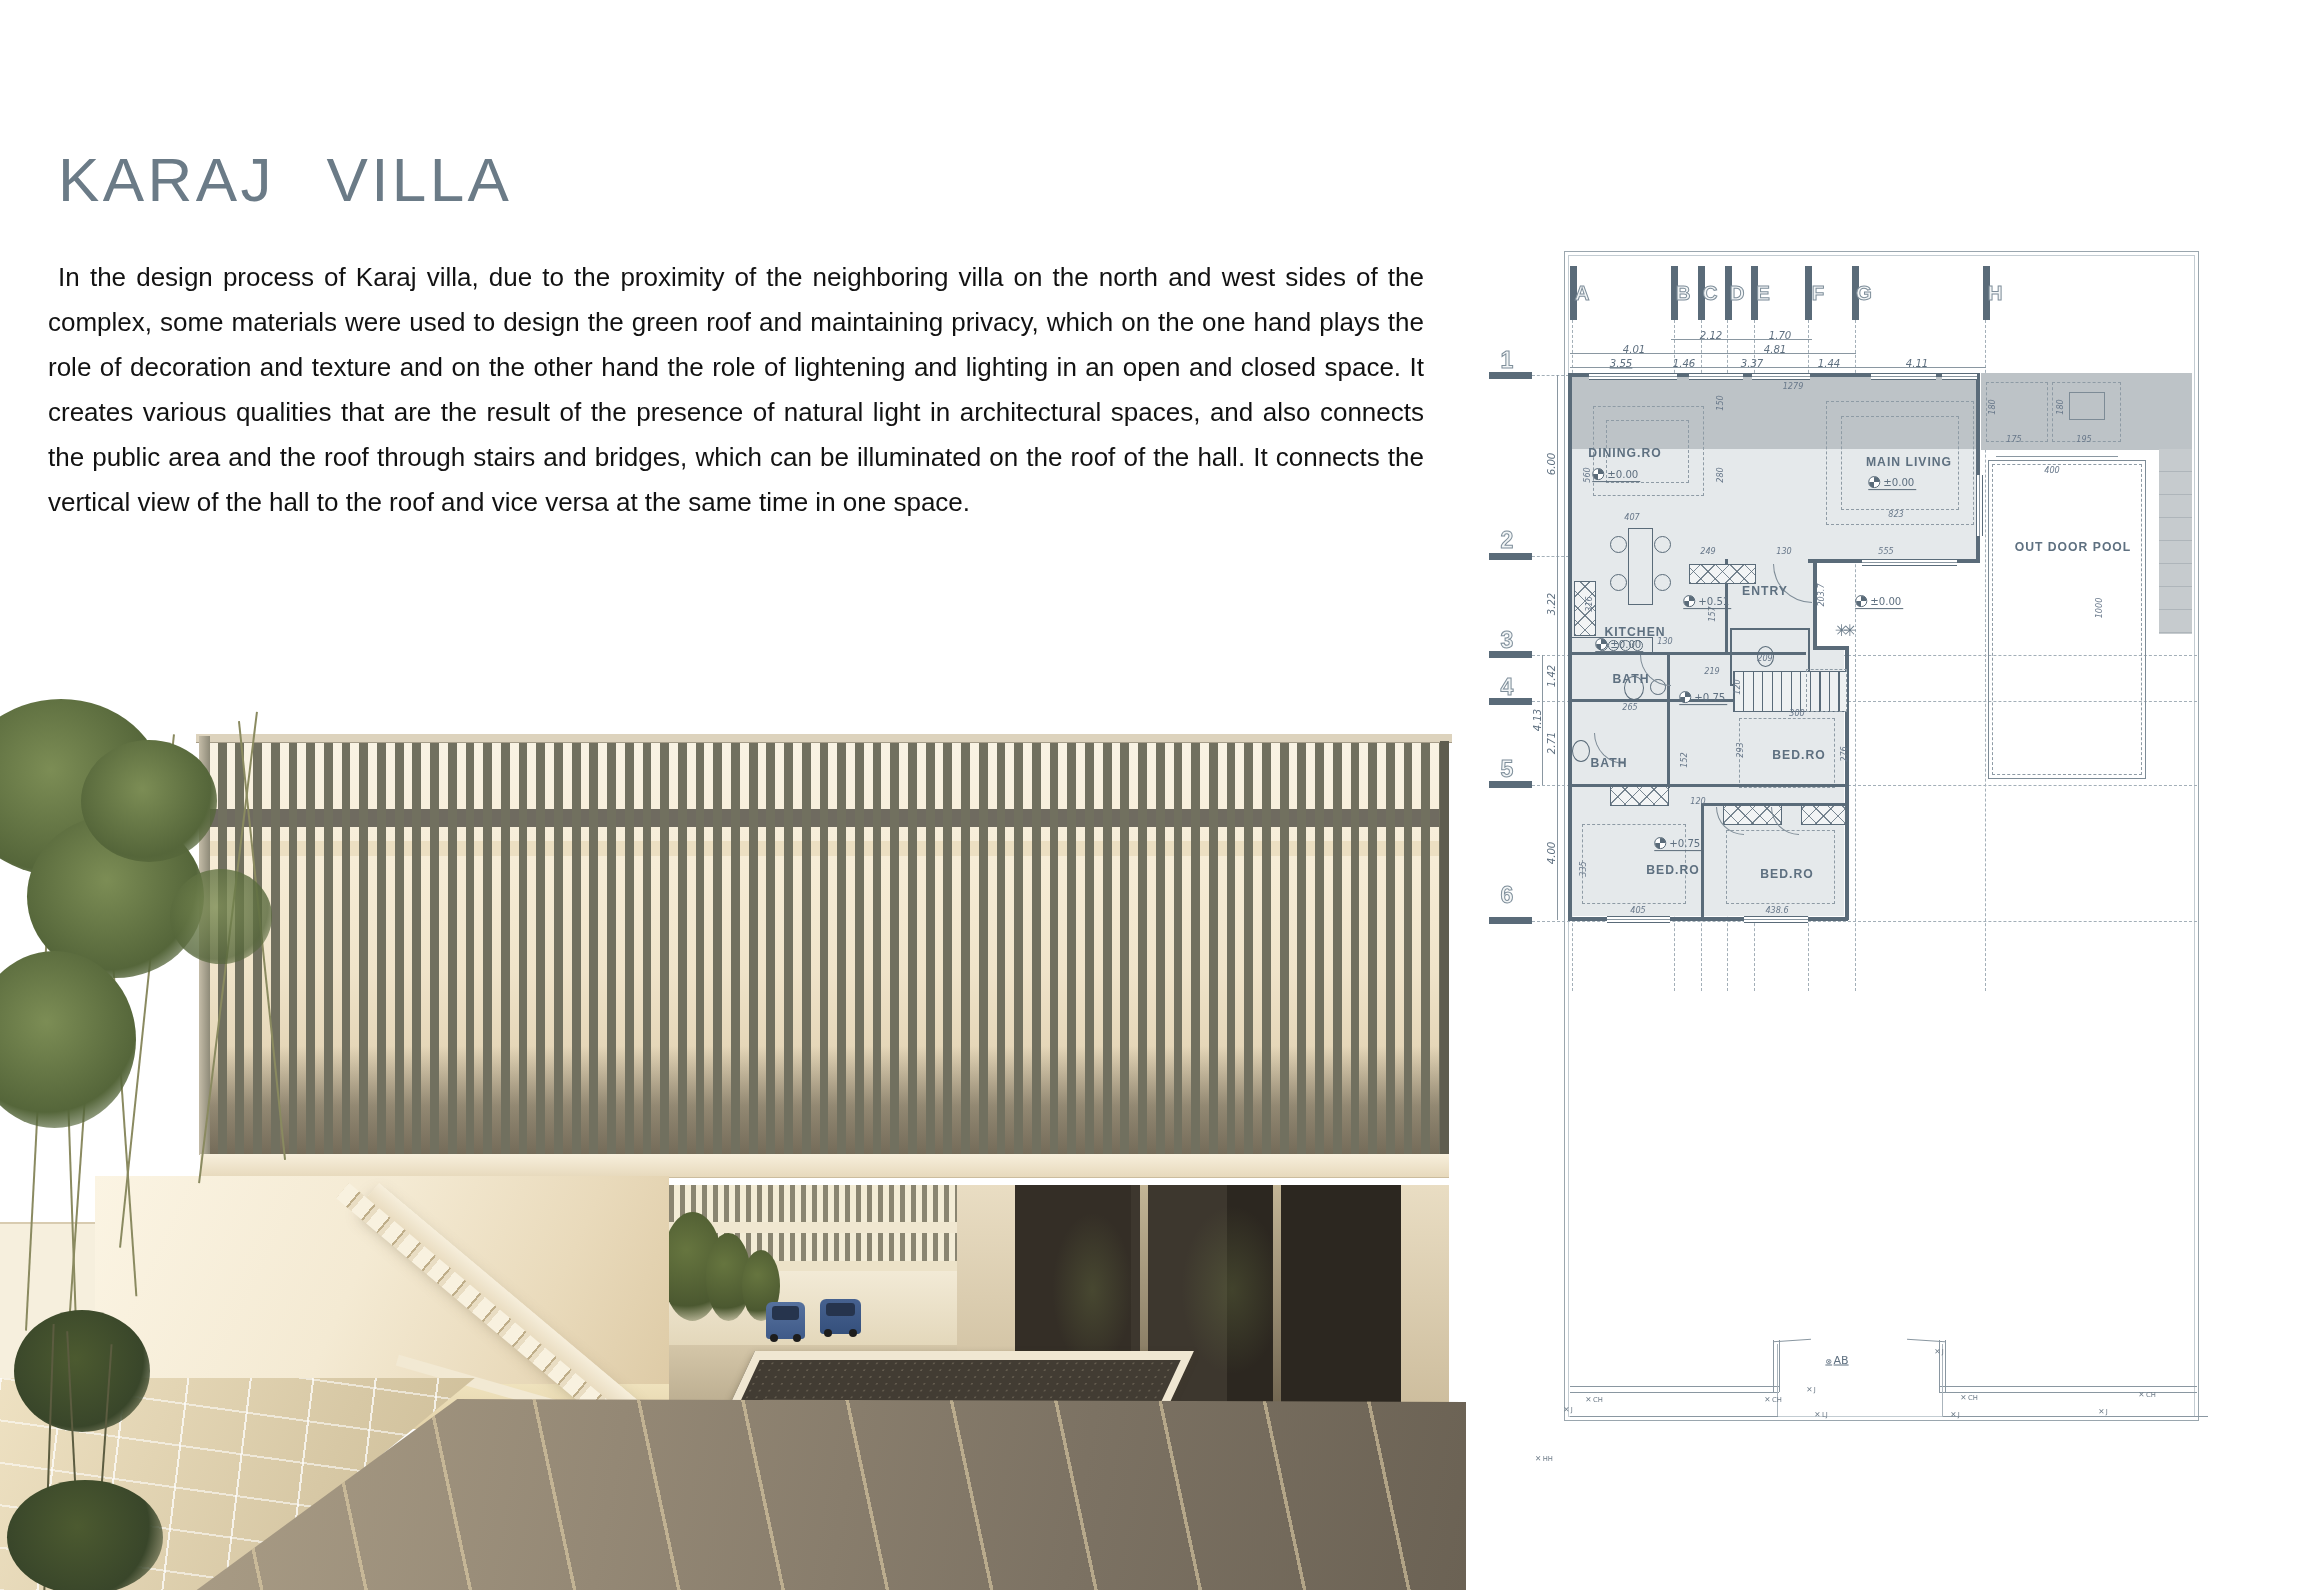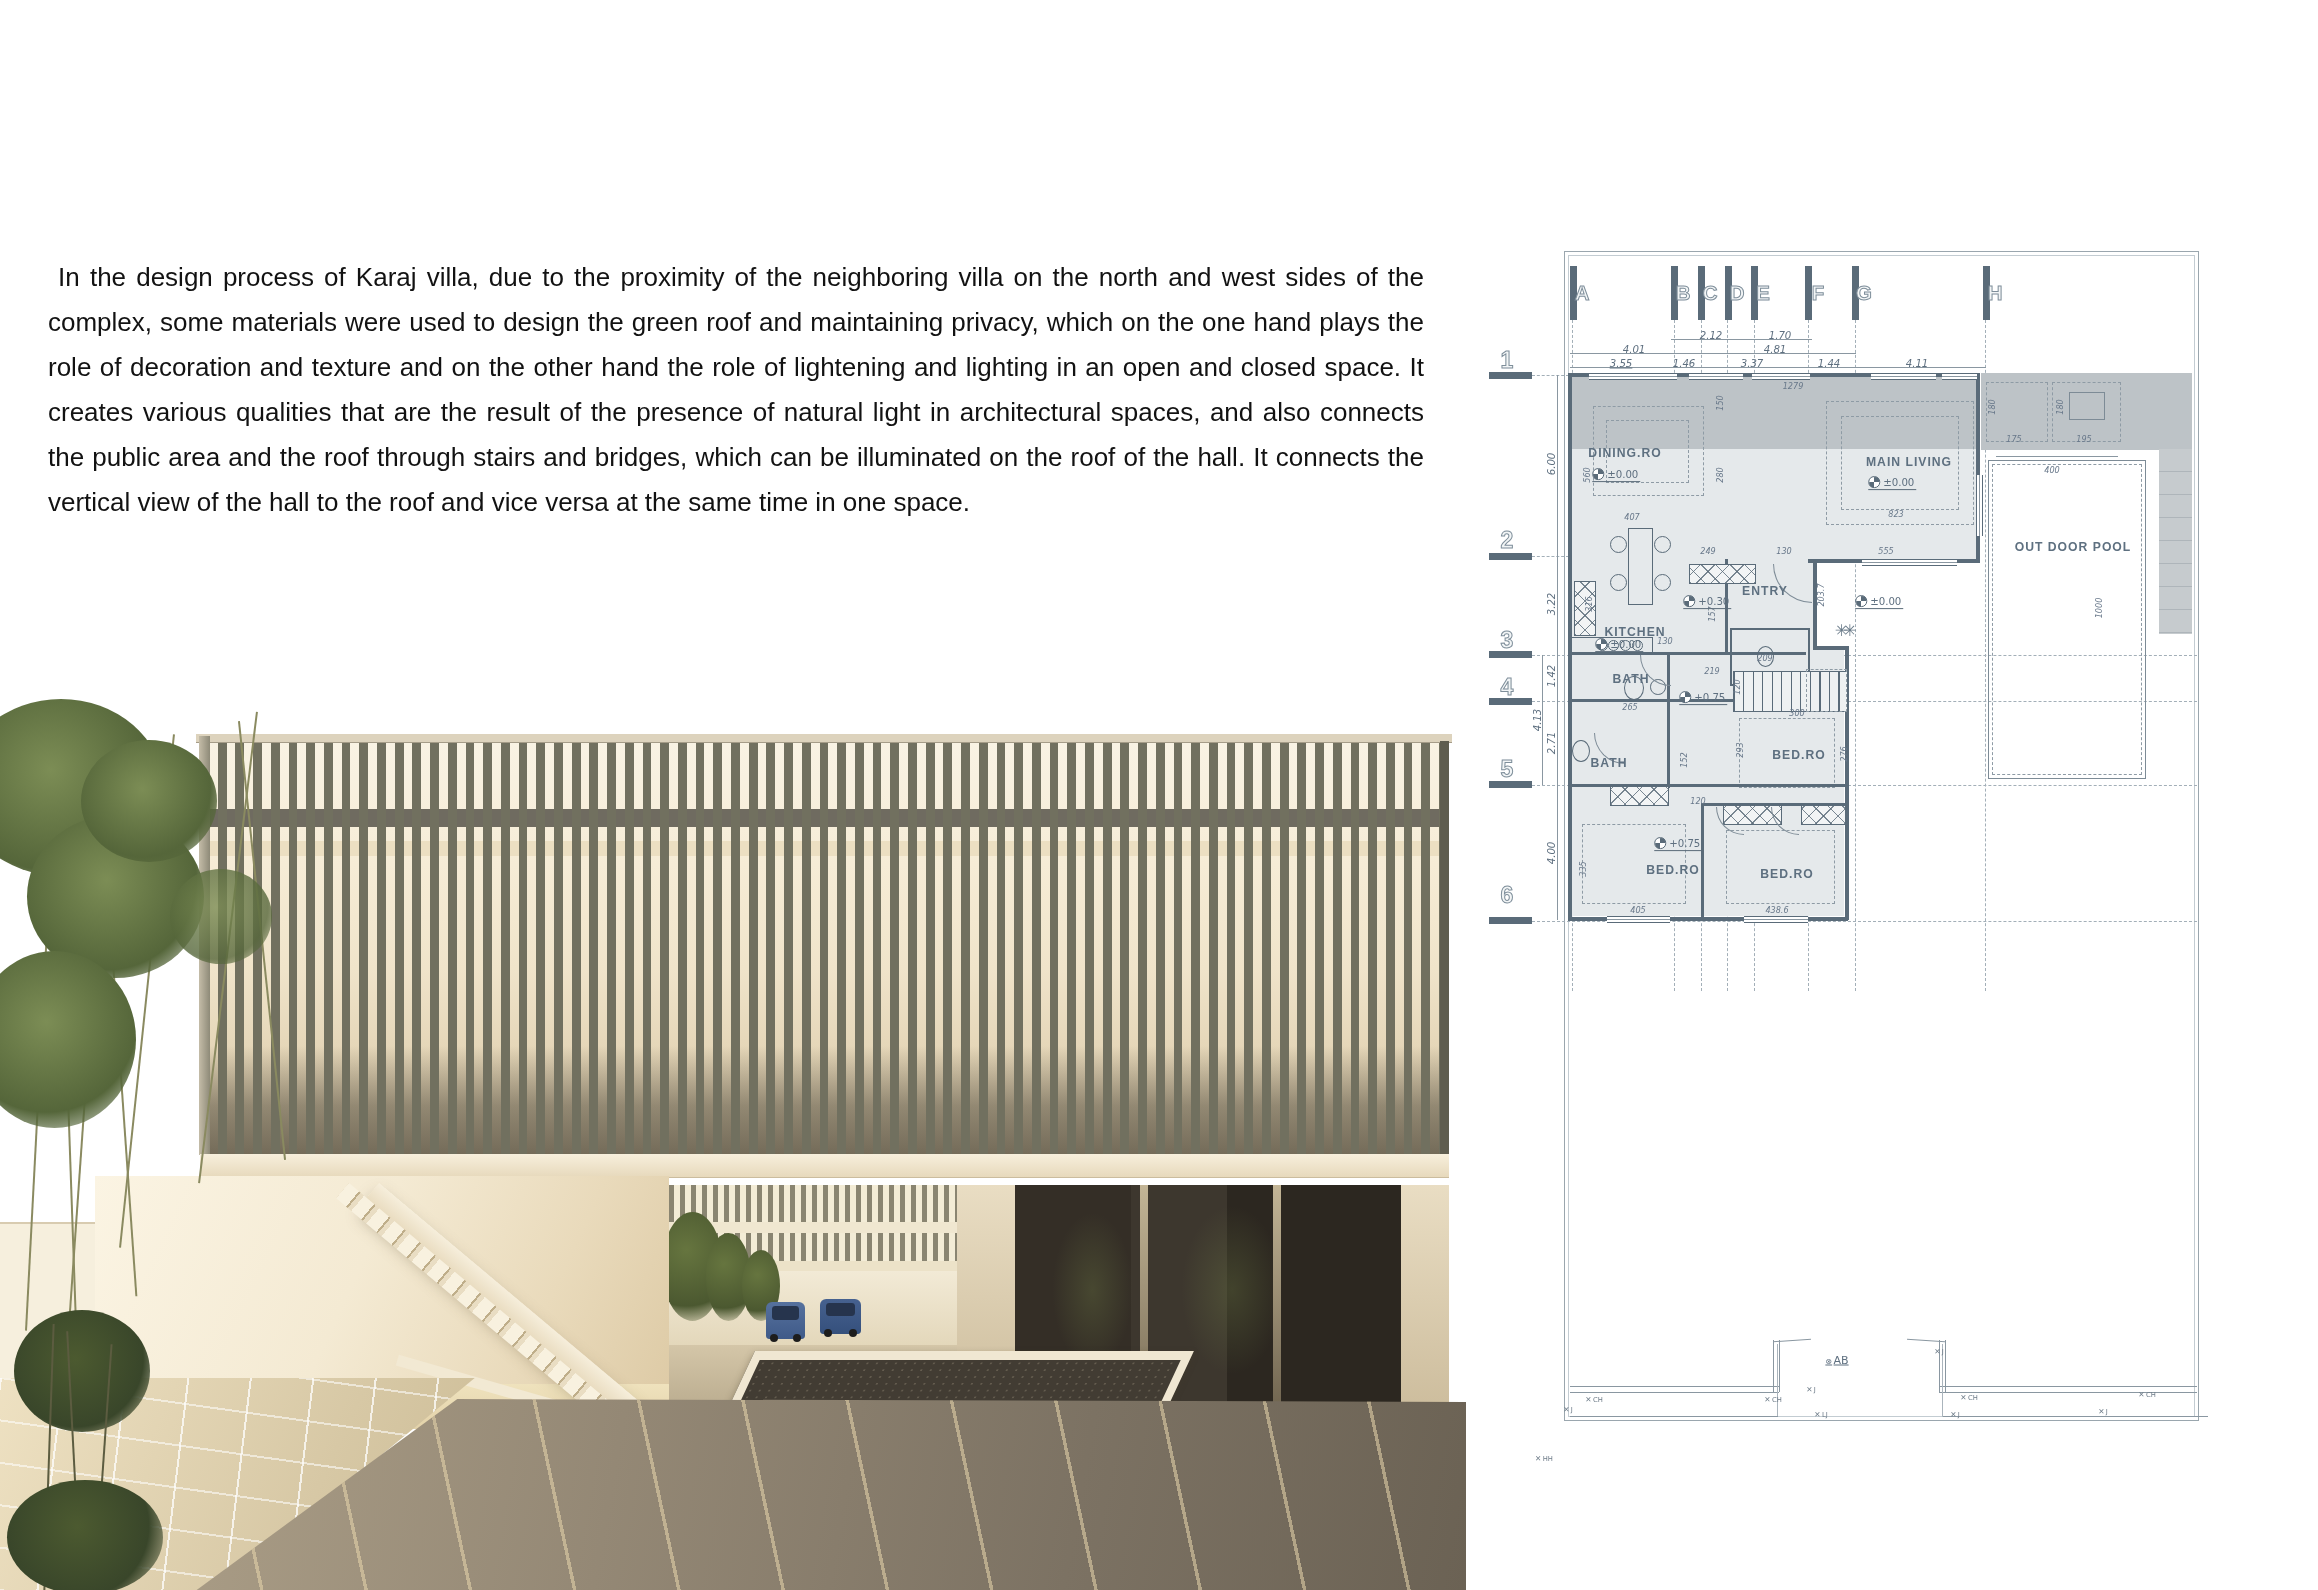--- a/index.html
+++ b/index.html
@@ -114,20 +114,21 @@
   .mark{font:6.8px "DejaVu Sans",sans-serif;color:#6d7b88;}
   .mark::before{content:"✕";margin-right:1.4px;font-size:7.5px;}
   .markc::before{content:"⊗";margin-right:1.4px;font-size:8.1px;}
   .plantmark{font:16.3px "DejaVu Sans",sans-serif;color:#6b7c8a;letter-spacing:-5.4px;}
 </style>
 </head>
 <body>
 
 <div class="page">
 
+  <h1 class="title">KARAJ  VILLA</h1>
   <p class="intro">&nbsp;In the design process of Karaj villa, due to the proximity of the neighboring villa on the north and west sides of the complex, some materials were used to design the green roof and maintaining privacy, which on the one hand plays the role of decoration and texture and on the other hand the role of lightening and lighting in an open and closed space. It creates various qualities that are the result of the presence of natural light in architectural spaces, and also connects the public area and the roof through stairs and bridges, which can be illuminated on the roof of the hall. It connects the vertical view of the hall to the roof and vice versa at the same time in one space.</p>
 
   <div class="photo">
 
     <div class="lv">
       <div class="lv-bg"></div>
       <div class="lv-raildark"></div>
       <div class="lv-raillite"></div>
       <div class="lv-shade"></div>
       <div class="lv-slats"></div>
@@ -422,21 +423,21 @@
         <span class="ann room" style="left: 1799px; top: 755px; transform: translate(-50%, -50%);">BED.RO</span>
         <span class="ann room" style="left: 1673px; top: 870px; transform: translate(-50%, -50%);">BED.RO</span>
         <span class="ann room" style="left: 1787px; top: 874px; transform: translate(-50%, -50%);">BED.RO</span>
         <span class="ann room" style="left: 2065px; top: 547px; transform: translate(-50%, -50%); margin-left: 8px;">OUT DOOR POOL</span>
         <span class="ann plantmark" style="left: 1843px; top: 630px; transform: translate(-50%, -50%);">✳✳</span>
       </div>
     <div style="position:absolute;inset:0;">
         <span class="ann elev" style="left: 1616px; top: 475px; transform: translate(-50%, -50%);">±0.00</span>
         <span class="ann elev" style="left: 1892px; top: 483px; transform: translate(-50%, -50%);">±0.00</span>
         <span class="ann elev" style="left: 1619px; top: 645px; transform: translate(-50%, -50%);">±0.00</span>
-        <span class="ann elev" style="left: 1707px; top: 602px; transform: translate(-50%, -50%);">+0.30</span>
+        <span class="ann elev" style="left: 1707px; top: 602px; transform: translate(-50%, -50%);">+0.51</span>
         <span class="ann elev" style="left: 1879px; top: 602px; transform: translate(-50%, -50%);">±0.00</span>
         <span class="ann elev" style="left: 1703px; top: 698px; transform: translate(-50%, -50%);">+0.75</span>
         <span class="ann elev" style="left: 1678px; top: 844px; transform: translate(-50%, -50%);">+0.75</span>
       </div>
     <div style="position:absolute;inset:0;">
         <span class="ann mark" style="left: 1568px; top: 1409px; transform: translate(-50%, -50%);">J</span>
         <span class="ann mark" style="left: 1594px; top: 1399px; transform: translate(-50%, -50%);">CH</span>
         <span class="ann mark" style="left: 1773px; top: 1399px; transform: translate(-50%, -50%);">CH</span>
         <span class="ann mark" style="left: 1811px; top: 1389px; transform: translate(-50%, -50%);">J</span>
         <span class="ann mark" style="left: 1821px; top: 1414px; transform: translate(-50%, -50%);">LJ</span>

